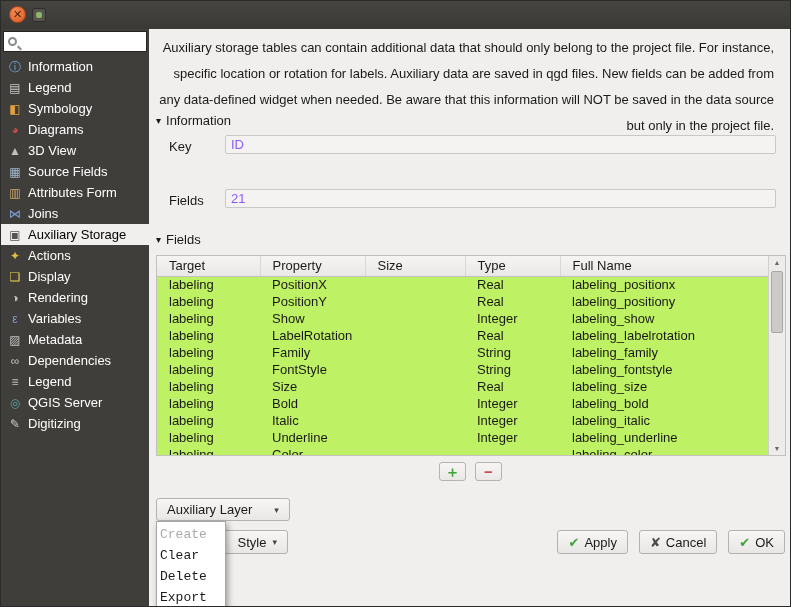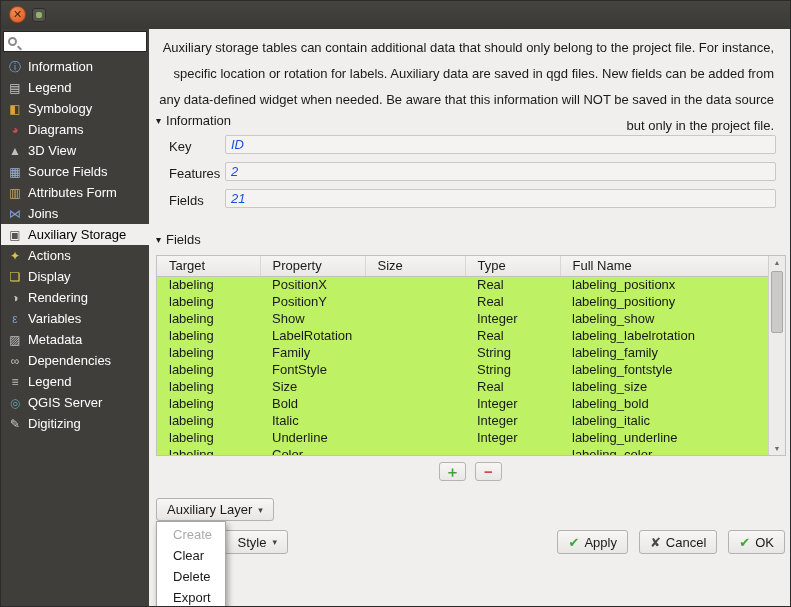--- a/index.html
+++ b/index.html
@@ -36,21 +36,21 @@
   .main { position:absolute; top:28px; left:148px; width:643px; height:579px; }
   .description { position:absolute; top:6px; left:7px; width:618px; line-height:26px;text-align:right; }
   .section-header { position:absolute; left:7px; font-weight:normal; cursor:default; }
   .section-header .arrow { display:inline-block; font-size:10px; margin-right:5px; vertical-align:1px; }
   #info-header { top:84px; }
   #fields-header { top:203px; }
 
   .form-row { position:absolute; left:20px; right:16px; height:19px; display:flex; align-items:flex-end; }
   .form-label { flex:0 0 56px; width:56px; }
   .form-value { flex:1; height:19px; background:#F4F3F2; border:1px solid #C9C8C6; border-radius:2px;
-    color:#1d4ed8; padding-left:5px; display:flex; align-items:center;font-style:italic; }
+    color:#8b5cf6; padding-left:5px; display:flex; align-items:center; }
 
   
   .table-wrap { position:absolute; left:7px; top:226px; width:630px; height:201px; background:#bef264;
     border:1px solid #C2C1BF; overflow:hidden; }
   table { border-collapse:collapse; table-layout:fixed; width:612px; }
   th { height:20px; background:linear-gradient(#F5F4F3,#E9E8E6); border-bottom:1px solid #C2C1BF;
     border-right:1px solid #D8D7D5; font-weight:normal; text-align:left; padding-left:12px;
     white-space:nowrap; overflow:hidden; }
   th:last-child { border-right:none; }
   td { height:17px; padding-left:12px; white-space:nowrap; overflow:hidden; }
@@ -65,31 +65,31 @@
   .pm-row { position:absolute; top:433px; left:0; width:100%; display:flex; justify-content:center; gap:9px; }
   .small-btn { width:27px; height:19px; background:linear-gradient(#F7F6F5,#E9E8E6); border:1px solid #B5B4B2;
     border-radius:3px; display:flex; align-items:center; justify-content:center; font-weight:bold; font-size:15px; line-height:1; cursor:default; }
   .small-btn .plus { color:#3FA435; }
   .small-btn .minus { color:#D04545; }
 
   
   .btn { background:linear-gradient(#F7F6F5,#E8E7E5); border:1px solid #B3B2B0; border-radius:3px;
     height:24px; display:inline-flex; align-items:center; justify-content:center; padding:0 10px;
     font-size:13px; color:#1a1a1a; cursor:default; }
-  .aux-btn { position:absolute; left:7px; top:469px; height:23px; }
+  .aux-btn { position:absolute; left:7px; top:469px; height:23px;gap:16px; }
   .dd-arrow { font-size:9px; margin-left:6px; color:#444; }
   .style-btn { position:absolute; left:7px; top:501px; width:132px; justify-content:flex-end; padding-right:10px; z-index:1; }
   .bottom-btns { position:absolute; right:7px; top:501px; display:flex; gap:11px; }
   .icon-check { color:#3FA435; margin-right:5px; font-size:13px; }
   .icon-cross { color:#4A4A4A; margin-right:5px; font-size:13px; }
 
   
   .popup { position:absolute; left:7px; top:492px; width:70px; background:#FFFFFF; border:1px solid #A8A7A5;
     box-shadow:2px 3px 6px rgba(0,0,0,.35); z-index:20; padding:2px 0; }
-  .menu-item { height:21px; display:flex; align-items:center; padding-left:16px; cursor:default; }
+  .menu-item { height:21px; display:flex; align-items:center; padding-left:3px; cursor:default;font-family:Liberation Mono, monospace; }
   .menu-item.disabled { color:#ABAAA8; }
 </style>
 </head>
 <body>
 
 <div class="window">
 
   <div class="titlebar">
     <div class="close-btn">
         <span>✕</span>
@@ -182,24 +182,20 @@
 
     <div class="description">Auxiliary storage tables can contain additional data that should only belong to the project file. For instance, specific location or rotation for labels. Auxiliary data are saved in qgd files. New fields can be added from any data-defined widget when needed. Be aware that this information will NOT be saved in the data source but only in the project file.</div>
 
     <div class="section-header" id="info-header">
       <span class="arrow">▾</span><span>Information</span>
     </div>
 
     <div class="form-row" style="top:106px;">
       <span class="form-label">Key</span>
       <div class="form-value">ID</div>
-    </div>
-    <div class="form-row" style="top:133px;">
-      <span class="form-label">Features</span>
-      <div class="form-value">2</div>
     </div>
     <div class="form-row" style="top:160px;">
       <span class="form-label">Fields</span>
       <div class="form-value">21</div>
     </div>
 
     <div class="section-header" id="fields-header">
       <span class="arrow">▾</span><span>Fields</span>
     </div>
 

